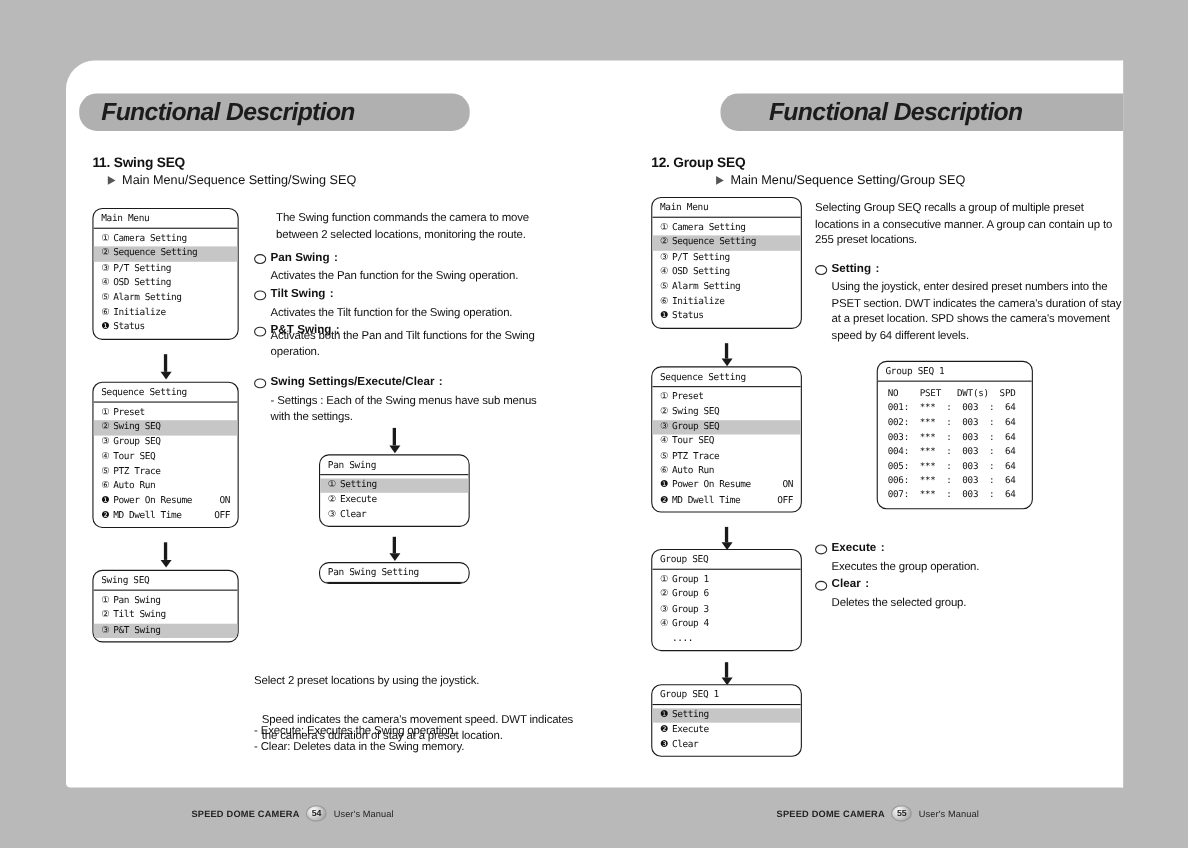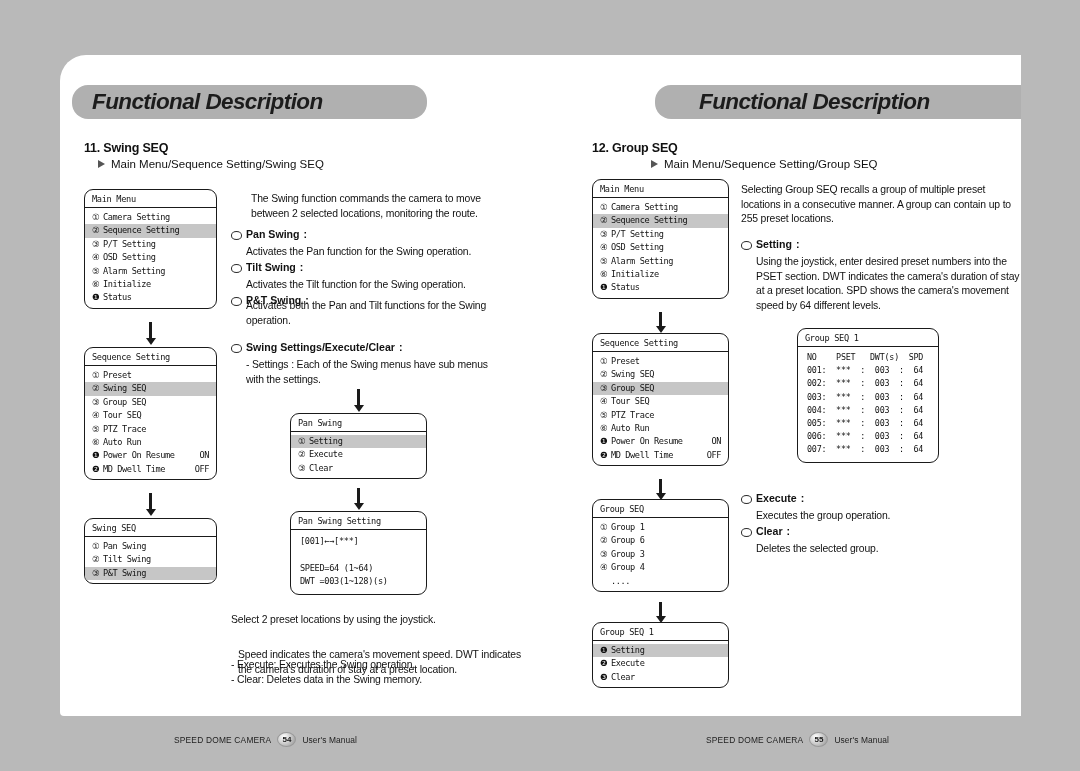--- a/index.html
+++ b/index.html
@@ -108,21 +108,21 @@
     position:absolute;display:flex;align-items:flex-start;gap:4px;
     font-size:10.6px;font-weight:bold;color:#111;white-space:nowrap;
   }
   .ell{
     display:inline-block;width:9px;height:6.5px;margin-top:3px;
     border:1.4px solid #2a2a2a;border-radius:50%;flex:none;
   }
 
   
   .footer{position:absolute;top:732px;display:flex;align-items:center;gap:6px;}
-  .footer .fl{font-size:8.4px;font-weight:normal;color:#222;letter-spacing:0.2px;}
+  .footer .fl{font-size:8.4px;font-weight:bold;color:#222;letter-spacing:0.2px;}
   .pgnum{
     width:17px;height:13px;border-radius:50%;
     background:radial-gradient(circle at 35% 30%,#ffffff 0%,#cfcfcf 45%,#8f8f8f 100%);
     border:1px solid #9a9a9a;
     display:flex;align-items:center;justify-content:center;
     font-size:8px;font-weight:bold;color:#1a1a1a;
   }
   .footer .fr{font-size:8.4px;color:#222;letter-spacing:0.1px;}
 </style>
 </head>
@@ -267,26 +267,20 @@
   </div>
 </div>
 
 <div class="arrow" style="left:353px;top:488px;">
   <div class="stem" style="height:15px;"></div>
     <div class="head"></div>
 </div>
 
 <div class="lcd" style="left:290px;top:511px;width:137px;">
   <div class="hdr">Pan Swing Setting</div>
-  <div class="rows" style="padding:5px 0 5px 0;">
-    <div class="free">[001]←→[***]</div>
-    <div class="free" style="height:13px;"></div>
-    <div class="free">SPEED=64 (1~64)</div>
-    <div class="free">DWT =003(1~128)(s)</div>
-  </div>
 </div>
 
 <div class="txt" style="left:231px;top:192px;width:266px;margin-left:20px;">The Swing function commands the camera to move between 2 selected locations, monitoring the route.</div>
 
 <div class="bullet" style="left:231px;top:228px;">
   <span class="ell"></span>
   <span>Pan Swing</span>
   <span>:</span>
 </div>
 <div class="txt" style="left:246px;top:245px;width:256px;">Activates the Pan function for the Swing operation.</div>

